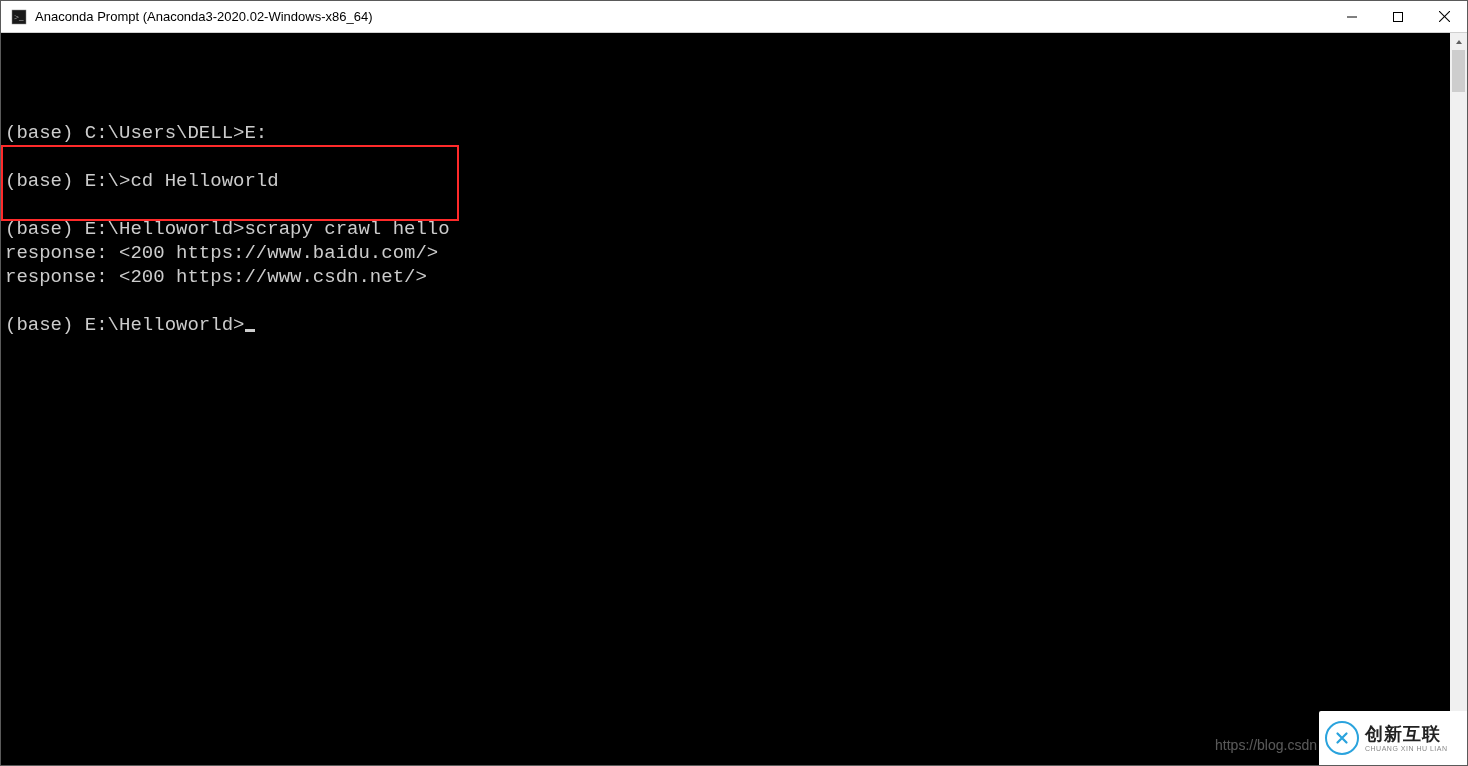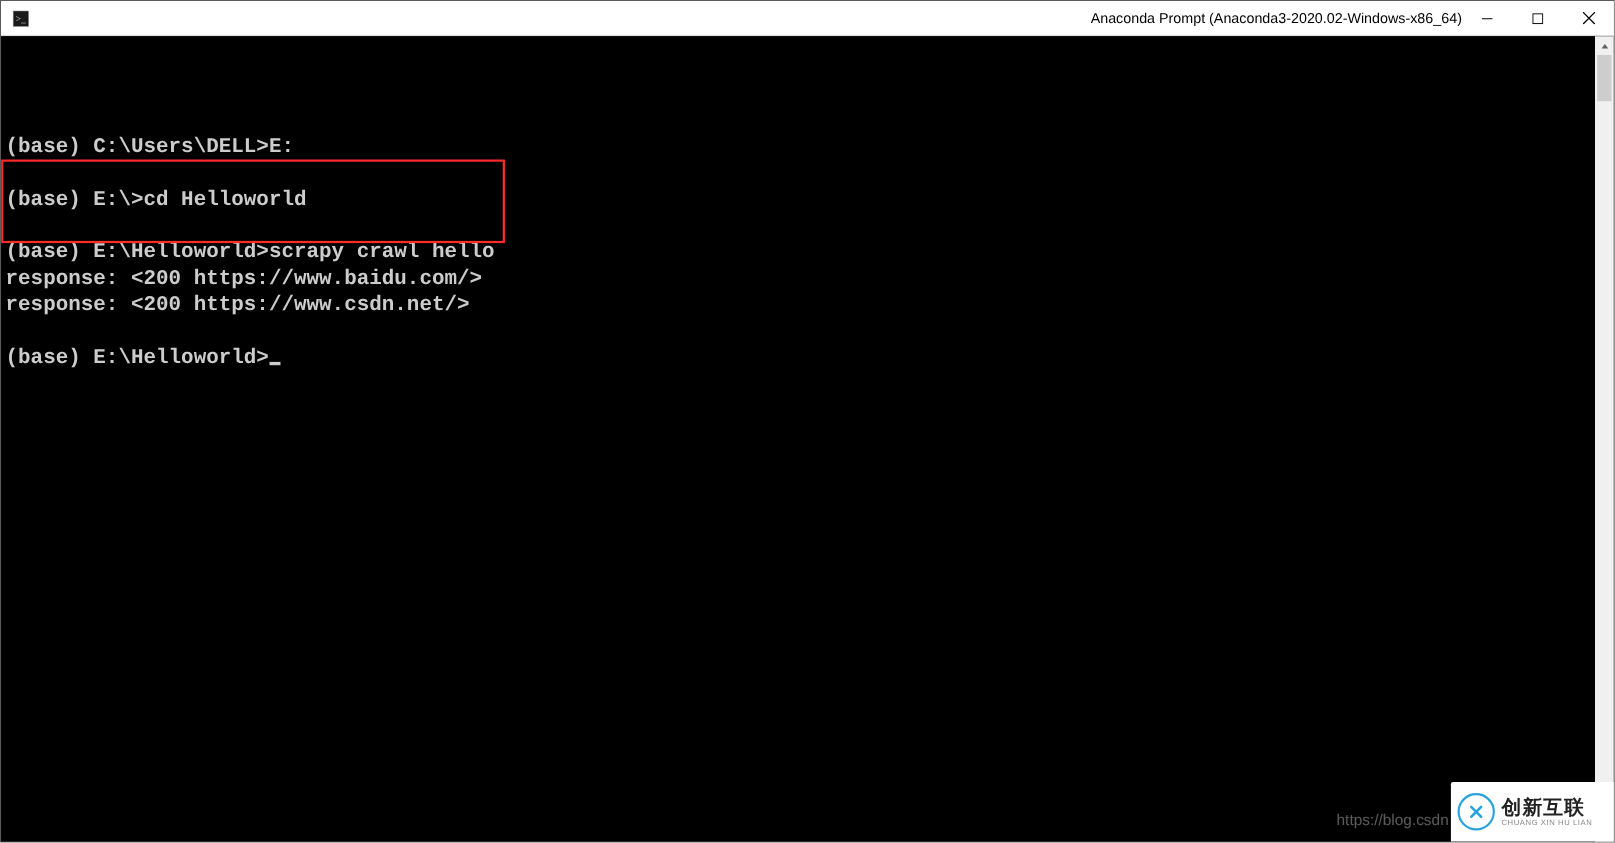--- a/index.html
+++ b/index.html
@@ -28,38 +28,36 @@
     margin: 0 8px 0 10px;
     display: inline-flex; align-items: center; justify-content: center;
   }
   .titlebar .app-icon svg { width: 16px; height: 16px; }
   .titlebar .title {
     flex: 1;
     font-size: 13px;
     color: #000;
     white-space: nowrap;
     overflow: hidden;
-    text-align: right;
   }
   .win-controls { display: flex; height: 100%; }
   .win-btn {
     width: 46px; height: 100%;
     display: flex; align-items: center; justify-content: center;
     color: #000;
   }
   .win-btn svg { width: 10px; height: 10px; stroke: #000; stroke-width: 1; fill: none; }
   .win-btn.close svg { width: 11px; height: 11px; }
 
   
   .term-wrap {
     flex: 1;
     display: flex;
     background: #000;
     min-height: 0;
-    font-weight: bold;
   }
   .terminal {
     flex: 1;
     background: #000;
     color: #cccccc;
     font-family: "NSimSun", "SimSun", "Consolas", "Courier New", monospace;
     font-size: 19px;
     line-height: 24px;
     padding: 16px 0 0 4px;
     white-space: pre;

